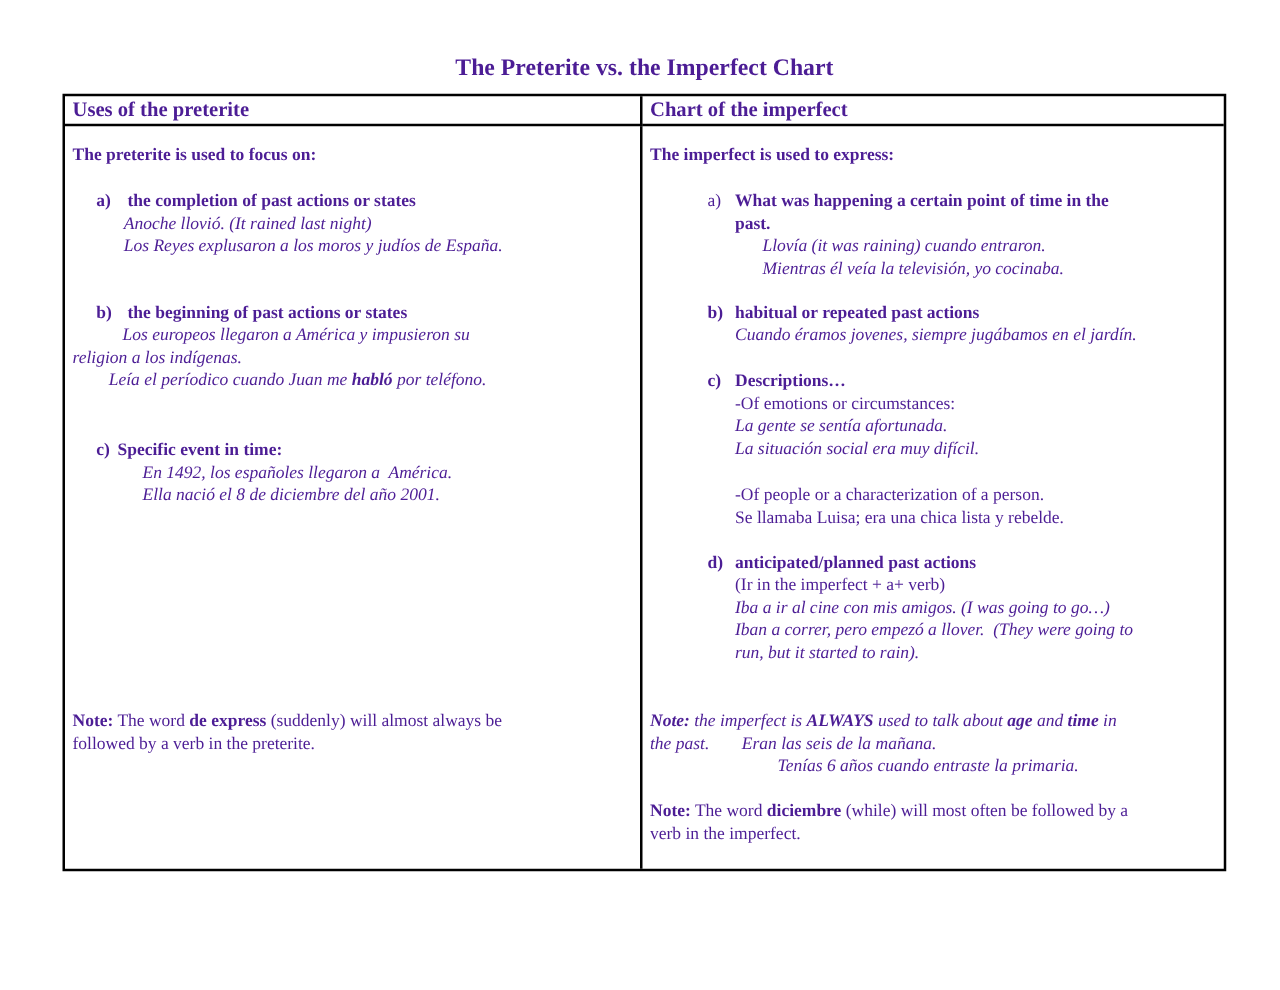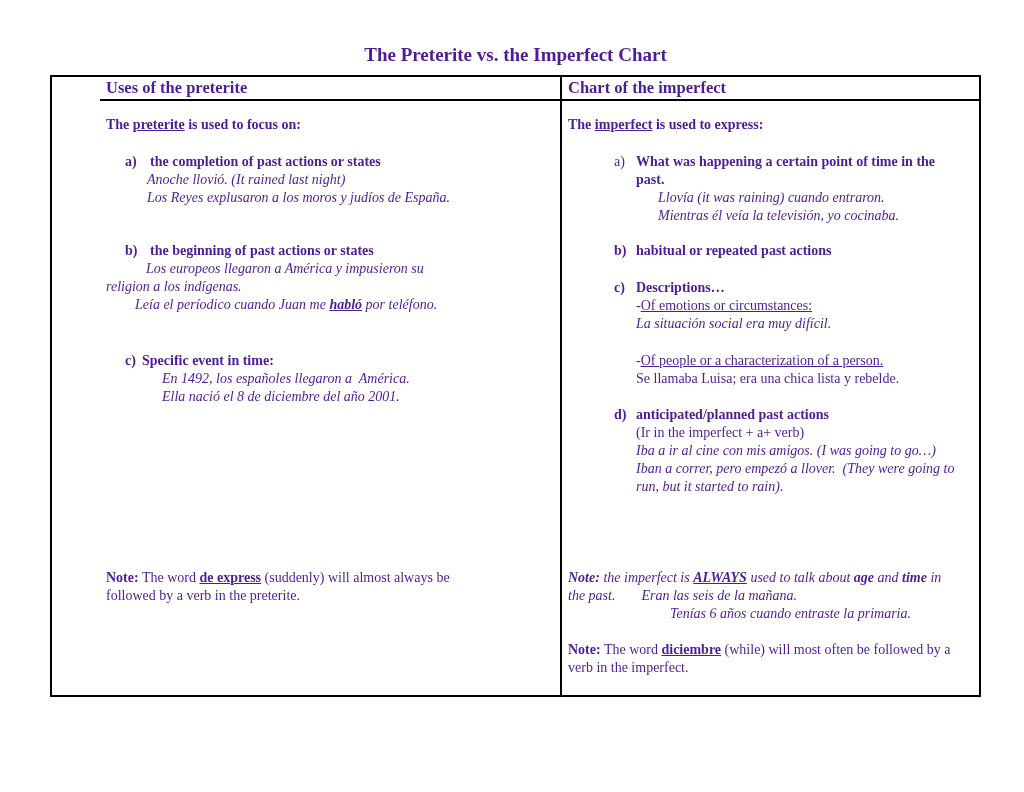--- a/index.html
+++ b/index.html
@@ -8,36 +8,36 @@
     font-family:"Liberation Serif", serif; color:#4c1d95; overflow:hidden;
   }
   .doc-title {
     position:absolute; left:50px; top:44px; width:931px;
     text-align:center; font-size:19px; font-weight:bold; line-height:22px;
     white-space:pre-wrap;
   }
   .chart-table {
     position:absolute; left:50px; top:75px; width:931px; height:622px;
     border:2px solid #000; box-sizing:border-box;
-    display:grid; grid-template-columns:462px 1fr; grid-template-rows:24px 1fr;padding-left:48px;
+    display:grid; grid-template-columns:462px 1fr; grid-template-rows:24px 1fr;
   }
   .hcell {
     box-sizing:border-box; border-bottom:2px solid #000;
     font-weight:bold; font-size:16.5px; line-height:21px;
     padding-left:6px; white-space:pre-wrap; overflow:hidden;
   }
   .lcol { border-right:2px solid #000; box-sizing:border-box; }
   .bcell {
     position:relative; box-sizing:border-box;
     font-size:14px; line-height:18px;
     padding:15px 8px 0 6px; overflow:hidden;
   }
   .line, .seg { white-space:pre-wrap; }
   .b { font-weight:bold; }
-  .u { text-decoration:underline; }
+  .u { }
   .it { font-style:italic; }
   .intro { font-weight:bold; margin:0 0 19px 0; }
   .trow { display:flex; }
   .marker { flex:0 0 25px; font-weight:bold; }
   .title { font-weight:bold; }
 
   
   .l-item-a { margin-left:19px; }
   .l-item-a .ex { margin-left:22px; }
   .l-item-b { margin-top:35px; }
@@ -129,28 +129,30 @@
         </div>
         <div class="ex it line">Llovía (it was raining) cuando entraron.</div>
         <div class="ex it line">Mientras él veía la televisión, yo cocinaba.</div>
       </div>
 
       <div class="r-item r-item-b">
         <div class="trow">
           <span class="marker">b)</span>
           <span class="title line">habitual or repeated past actions</span>
         </div>
+        <div class="ex it line">Cuando éramos jovenes, siempre jugábamos en el jardín.</div>
       </div>
 
       <div class="r-item r-item-c">
         <div class="trow">
           <span class="marker">c)</span>
           <span class="title line">Descriptions…</span>
         </div>
         <div class="sub line"><span class="seg">-</span><span class="seg u">Of emotions or circumstances:</span></div>
+        <div class="sub it line">La gente se sentía afortunada.</div>
         <div class="sub it line">La situación social era muy difícil.</div>
         <div class="sub sub2 line"><span class="seg">-</span><span class="seg u">Of people or a characterization of a person.</span></div>
         <div class="sub line">Se llamaba Luisa; era una chica lista y rebelde.</div>
       </div>
 
       <div class="r-item r-item-d">
         <div class="trow">
           <span class="marker">d)</span>
           <span class="title line">anticipated/planned past actions</span>
         </div>

